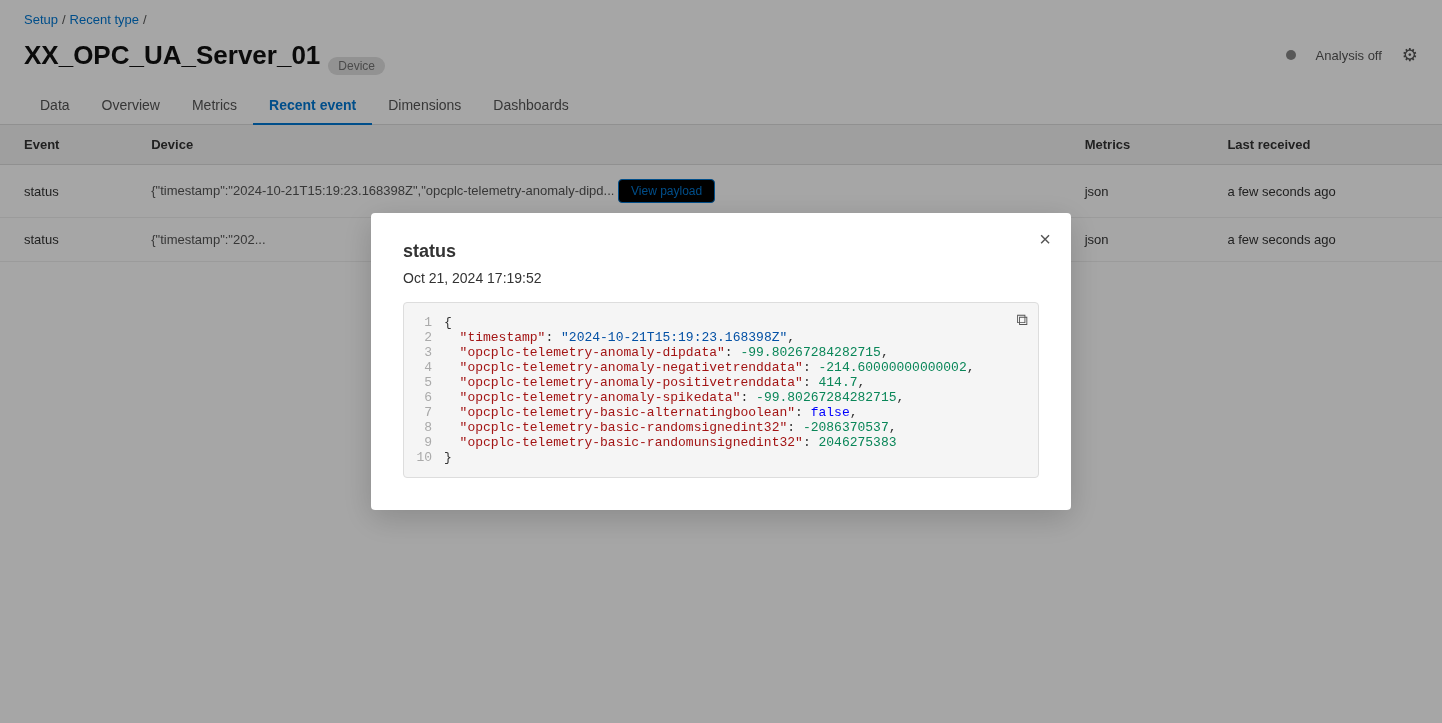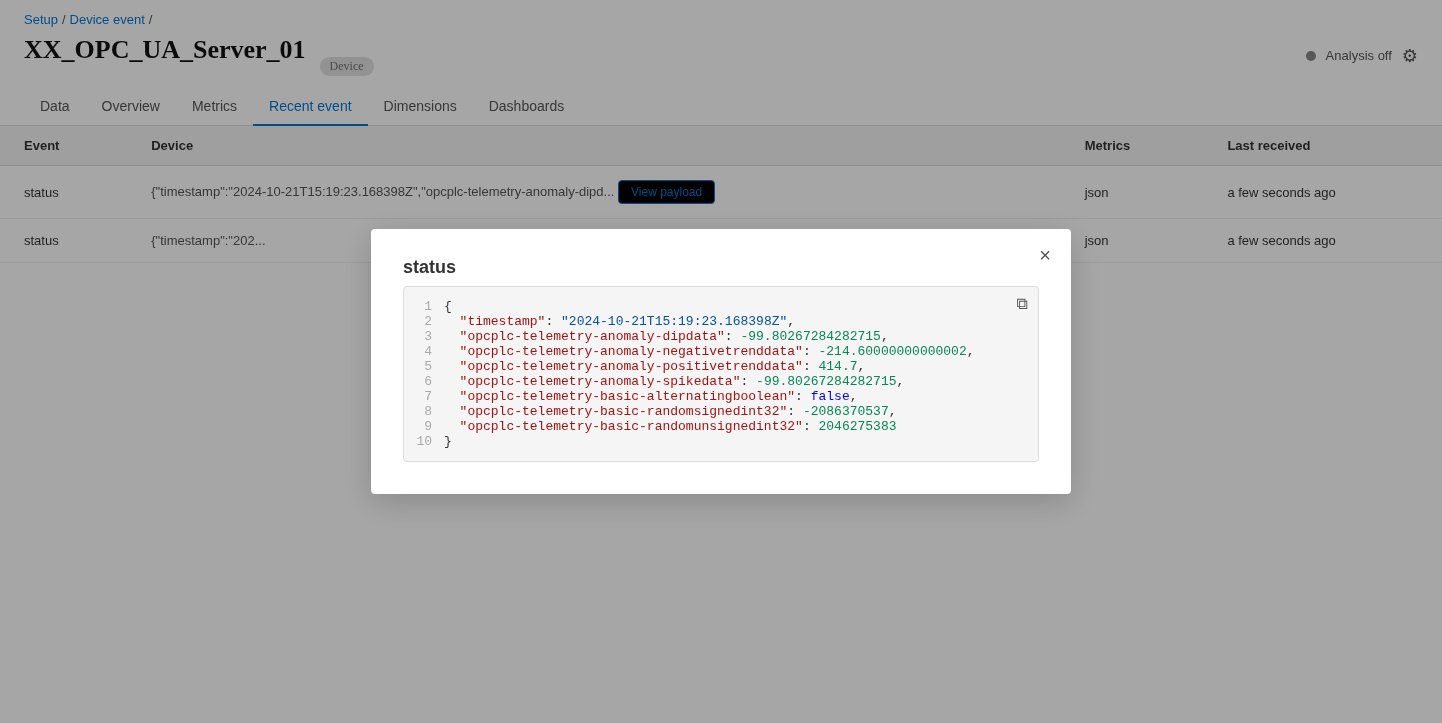--- a/index.html
+++ b/index.html
@@ -5,31 +5,31 @@
     * { box-sizing: border-box; margin: 0; padding: 0; }
     body { font-family: -apple-system, BlinkMacSystemFont, 'Segoe UI', sans-serif; font-size: 14px; color: #333; background: #fff; }
 
     
     .breadcrumb { padding: 12px 24px 4px; font-size: 13px; color: #555; display: flex; align-items: flex-start; gap: 4px; }
     .breadcrumb a { color: #0078d4; text-decoration: none; }
     .breadcrumb span { color: #555; }
 
     
     .title-row { display: flex; align-items: center; justify-content: space-between; padding: 4px 24px 12px; }
-    .title-left { display: flex; align-items: flex-start; gap: 14px; font-family: Liberation Serif, serif; }
+    .title-left { display: flex; align-items: center; gap: 8px; }
     .page-title { font-size: 26px; font-weight: 600; color: #111; }
     .badge { background: #e0e0e0; color: #737373; font-size: 12px; padding: 2px 10px; border-radius: 12px; margin-top: 22px; }
-    .title-right { display: flex; align-items: center; gap: 10px; color: #555; font-size: 13px; }
+    .title-right { display: flex; align-items: center; gap: 20px; color: #555; font-size: 13px; }
     .analysis-dot { width: 10px; height: 10px; background: #888; border-radius: 50%; display: inline-block; }
     .gear-icon { font-size: 18px; cursor: pointer; color: #555; }
 
     
     .tabs { display: flex; border-bottom: 1px solid #ddd; padding: 0 24px; }
     .tab { padding: 10px 16px; cursor: pointer; font-size: 14px; color: #555; border-bottom: 2px solid transparent; margin-bottom: -1px; }
-    .tab.active { color: #0078d4; border-bottom: 2px solid #0078d4; font-weight: 400; }
+    .tab.active { color: #0078d4; border-bottom: 2px solid #0078d4; font-weight: 700; }
 
     
     .table-container { padding: 0; }
     table { width: 100%; border-collapse: collapse; padding-left: 33px; }
     thead tr { background: #f5f5f5; }
     th { text-align: left; padding: 12px 24px; font-weight: 600; font-size: 13px; color: #333; border-bottom: 1px solid #ddd; }
     td { padding: 14px 24px; font-size: 13px; color: #333; border-bottom: 1px solid #eee; vertical-align: middle; }
     .value-cell { max-width: 400px; white-space: nowrap; overflow: hidden; text-overflow: ellipsis; color: #555; }
     .view-payload-btn { background: #000000; border: 1px solid #0078d4; color: #0078d4; padding: 4px 12px; border-radius: 4px; cursor: pointer; font-size: 12px; }
 
@@ -53,21 +53,21 @@
     
     .code-block::-webkit-scrollbar { width: 6px; }
     .code-block::-webkit-scrollbar-thumb { background: #ccc; border-radius: 3px; }
   </style>
 </head>
 <body>
 
 <div class="breadcrumb">
   <a href="#">Setup</a>
   <span>/</span>
-  <a href="#">Device event</a>
+  <a href="#">Recent type</a>
   <span>/</span>
 </div>
 
 <div class="title-row">
   <div class="title-left">
     <h1 class="page-title">XX_OPC_UA_Server_01</h1>
     <span class="badge">Device</span>
   </div>
   <div class="title-right">
     <span class="analysis-dot"></span>
@@ -116,20 +116,21 @@
         <td>a few seconds ago</td>
       </tr>
     </tbody>
   </table>
 </div>
 
 <div class="overlay">
   <div class="modal">
     <button class="modal-close">×</button>
     <div class="modal-title">status</div>
+    <div class="modal-date">Oct 21, 2024 17:19:52</div>
 
     <div class="code-block">
       <span class="copy-icon" title="Copy">⧉</span>
 
       <div class="code-line">
         <span class="line-num">1</span>
         <span class="line-content json-brace">{</span>
       </div>
       <div class="code-line">
         <span class="line-num">2</span>

